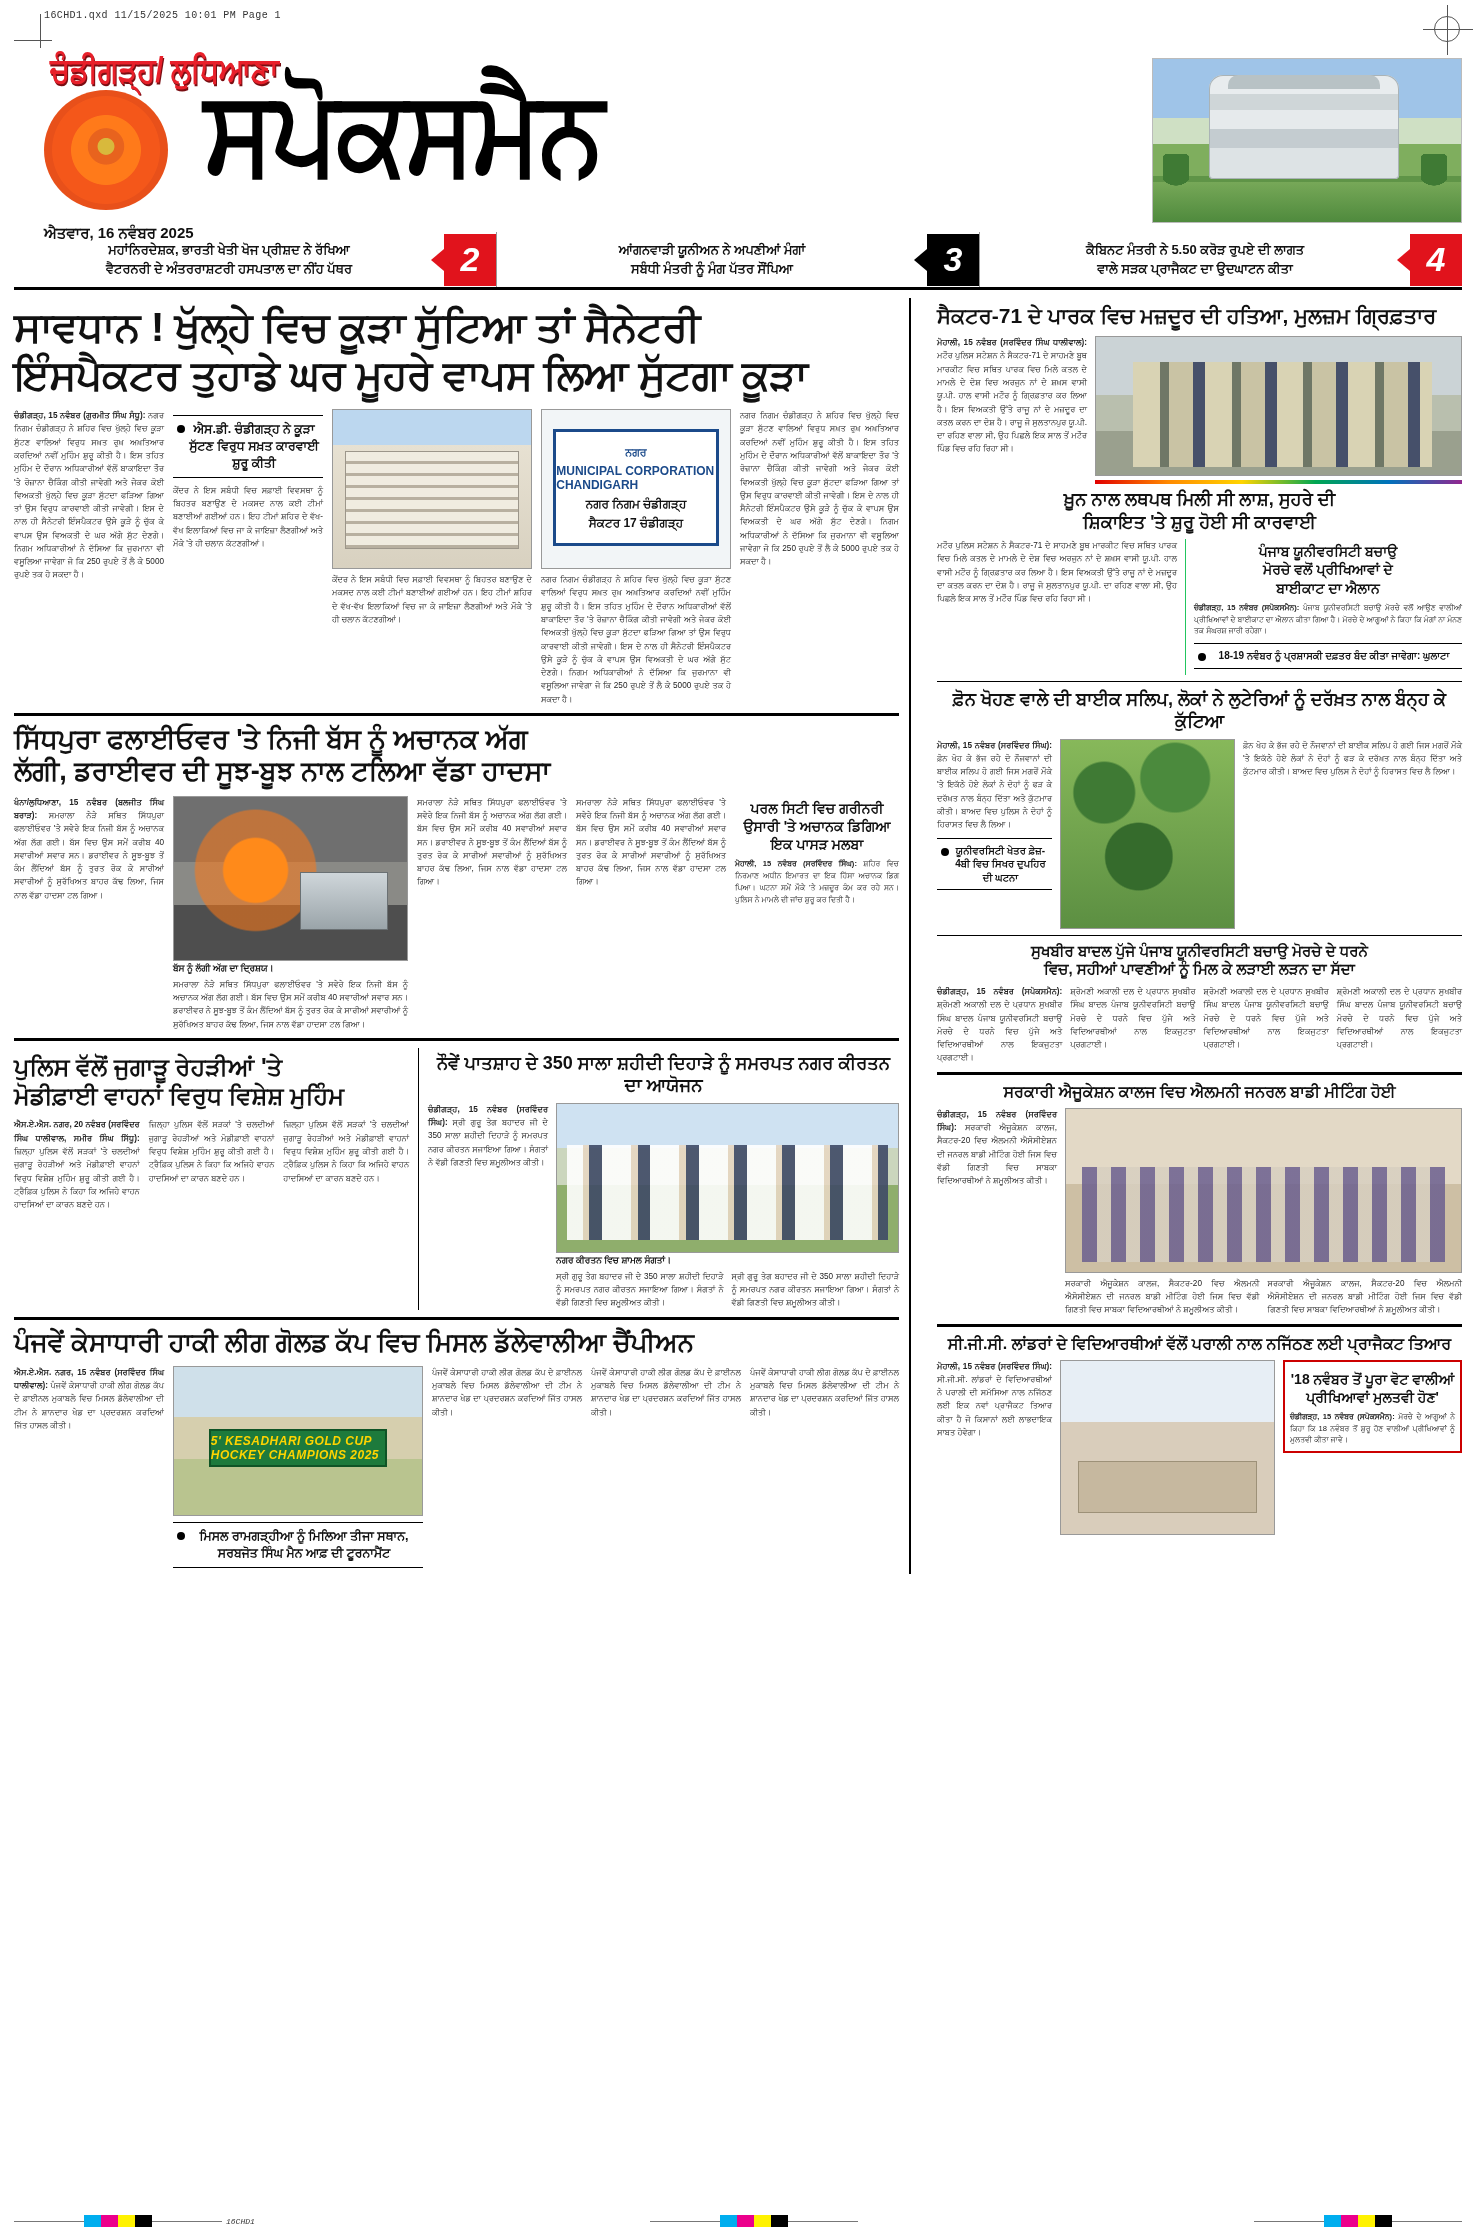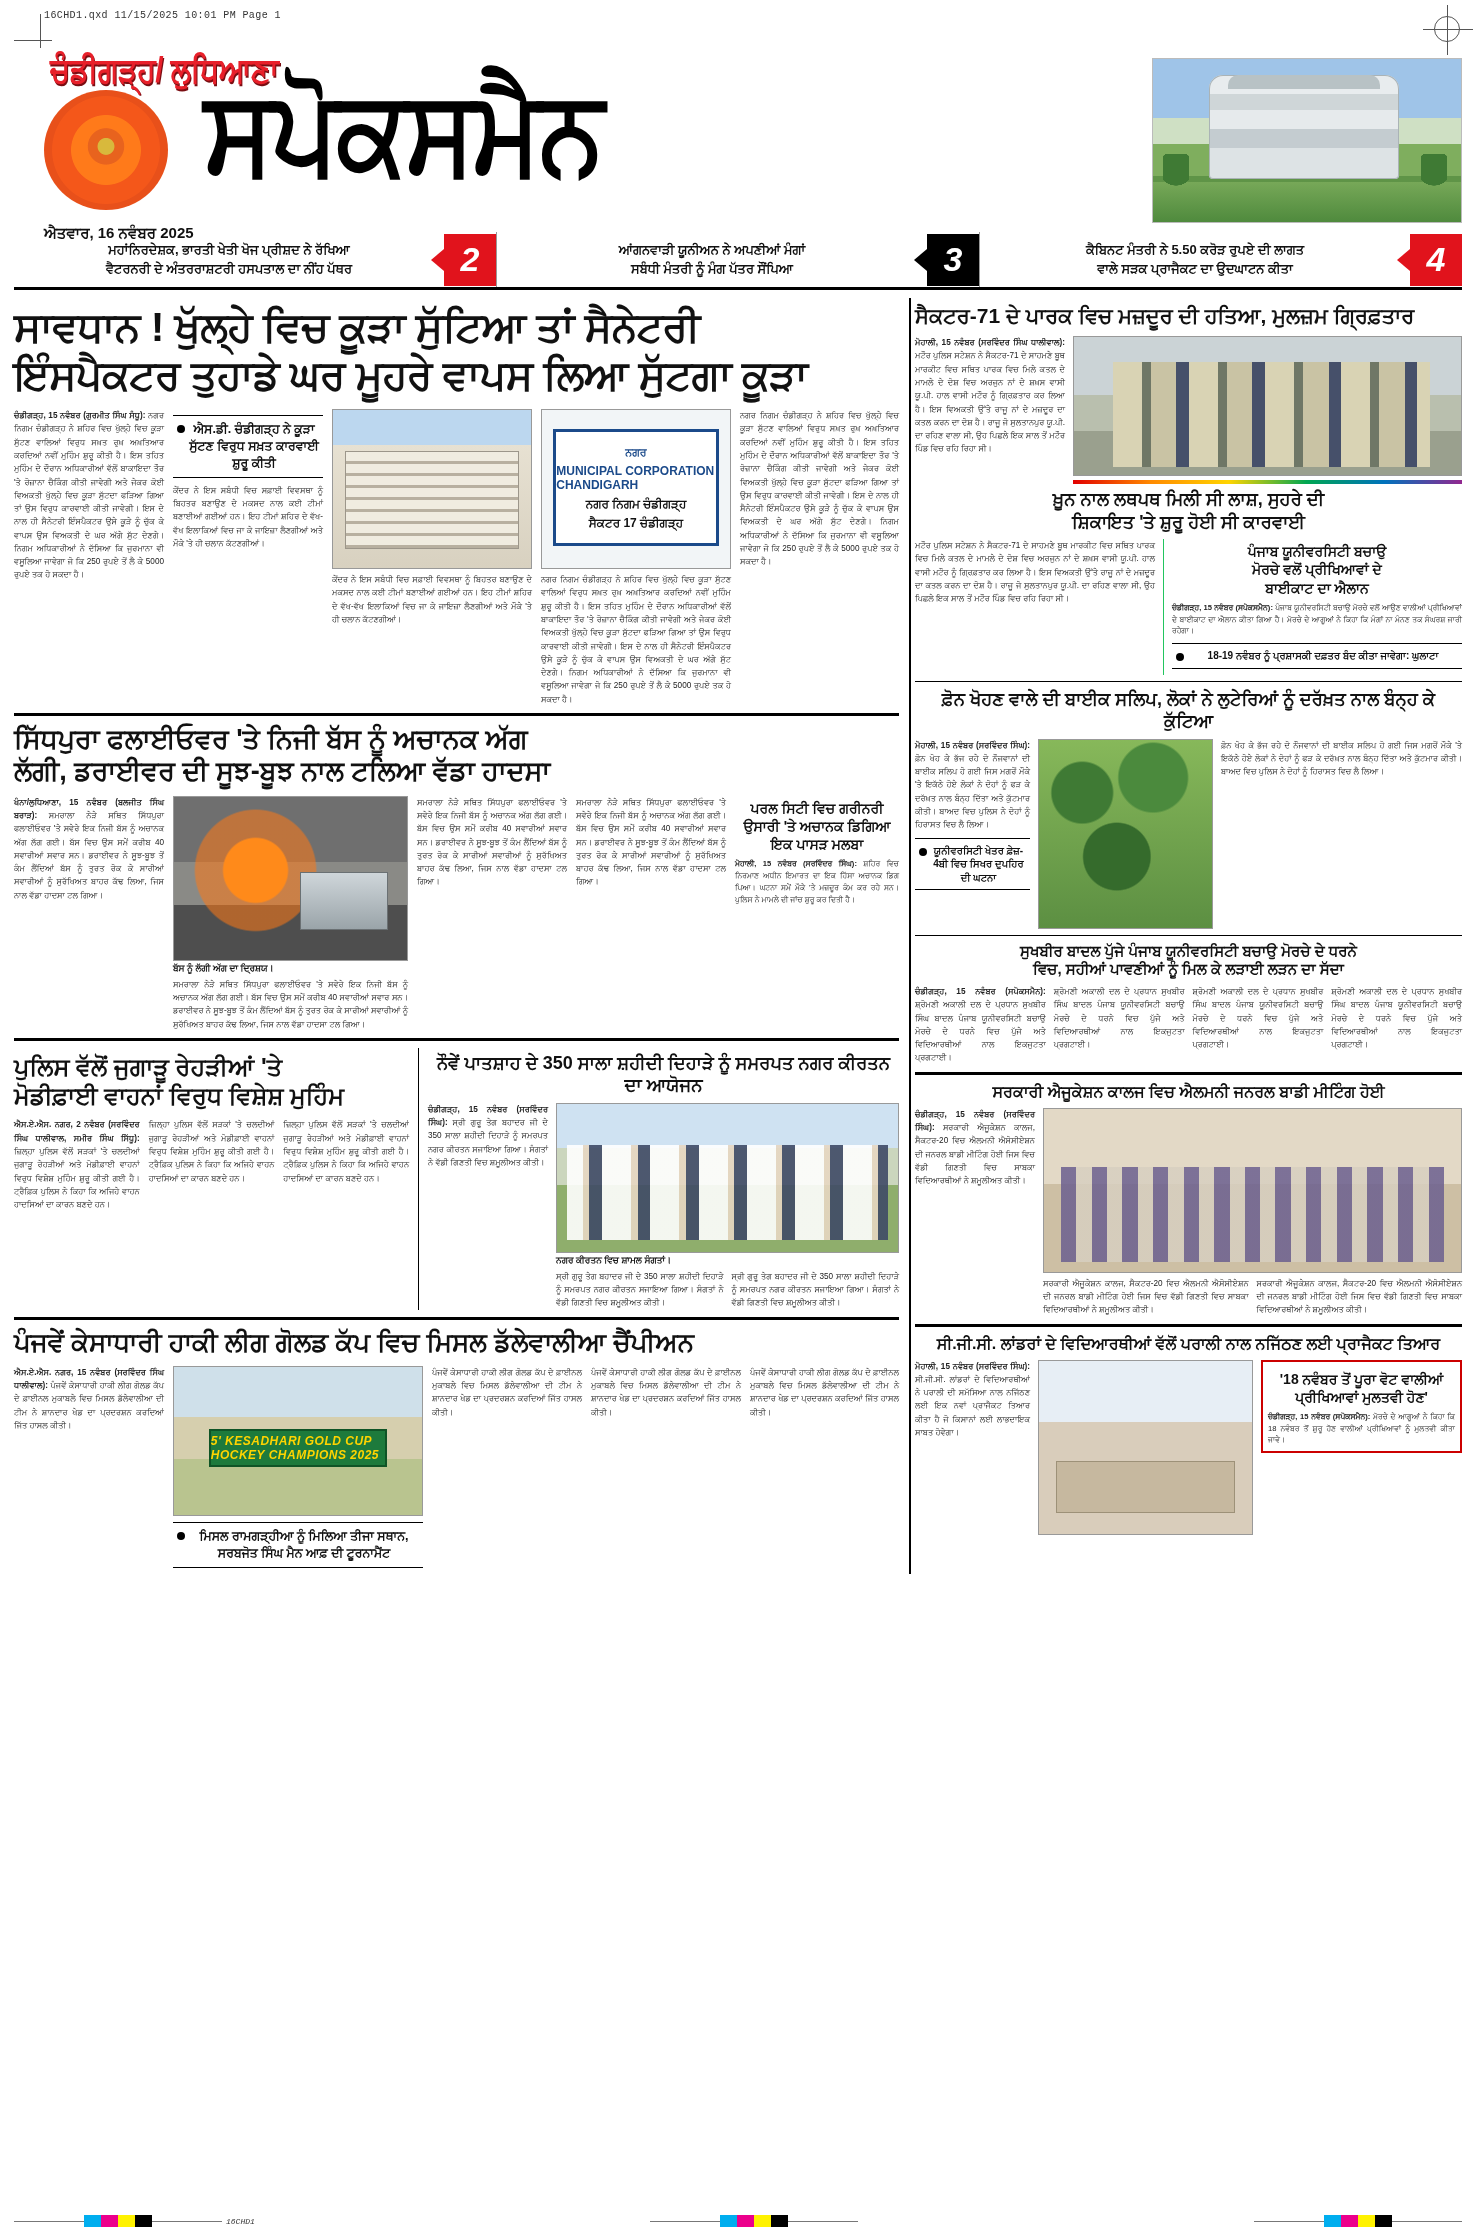--- a/index.html
+++ b/index.html
@@ -110,21 +110,21 @@
   .teaser-num:before {
     content:""; position:absolute; left:-13px; top:50%; transform:translateY(-50%);
     border-top:11px solid transparent; border-bottom:11px solid transparent;
   }
   .teaser-num.red:before  { border-right:13px solid #e1131c; }
   .teaser-num.black:before{ border-right:13px solid #000; }
 
   
   .content { display:flex; gap:10px; margin-top:8px; }
   .col-left  { width:885px; }
-  .col-right { width:553px; border-left:2px solid #000; padding-left:4px; }
+  .col-right { width:553px; border-left:2px solid #000; padding-left:26px; }
 
   .rule-thick { border-top:3px solid #000; margin:7px 0; }
   .rule-thin  { border-top:1px solid #000; margin:6px 0; }
 
   h1.lead {
     font-size:41px; font-weight:bold; line-height:1.16; margin:6px 0 10px;
     letter-spacing:-0.5px; text-align:left;
   }
   h2.sec {
     font-size:27px; font-weight:bold; line-height:1.2; margin:5px 0 8px;
@@ -402,21 +402,21 @@
       <div class="flex gap9">
 
         <div style="flex:0 0 395px;">
           <h2 class="sec" style="font-size:24px;">
             <span>ਪੁਲਿਸ ਵੱਲੋਂ ਜੁਗਾੜੂ ਰੇਹੜੀਆਂ 'ਤੇ</span><br>
             <span>ਮੋਡੀਫ਼ਾਈ ਵਾਹਨਾਂ ਵਿਰੁਧ ਵਿਸ਼ੇਸ਼ ਮੁਹਿੰਮ</span>
           </h2>
           <div class="body-cols">
             <div class="bcol">
               <div class="txt">
-                <span class="dateline-in">ਐਸ.ਏ.ਐਸ. ਨਗਰ, 2 ਨਵੰਬਰ (ਸਰਵਿੰਦਰ ਸਿੰਘ ਧਾਲੀਵਾਲ, ਸਮੀਰ ਸਿੰਘ ਸਿੱਧੂ):</span>
+                <span class="dateline-in">ਐਸ.ਏ.ਐਸ. ਨਗਰ, 20 ਨਵੰਬਰ (ਸਰਵਿੰਦਰ ਸਿੰਘ ਧਾਲੀਵਾਲ, ਸਮੀਰ ਸਿੰਘ ਸਿੱਧੂ):</span>
                 <span>ਜ਼ਿਲ੍ਹਾ ਪੁਲਿਸ ਵੱਲੋਂ ਸੜਕਾਂ 'ਤੇ ਚਲਦੀਆਂ ਜੁਗਾੜੂ ਰੇਹੜੀਆਂ ਅਤੇ ਮੋਡੀਫ਼ਾਈ ਵਾਹਨਾਂ ਵਿਰੁਧ ਵਿਸ਼ੇਸ਼ ਮੁਹਿੰਮ ਸ਼ੁਰੂ ਕੀਤੀ ਗਈ ਹੈ। ਟ੍ਰੈਫ਼ਿਕ ਪੁਲਿਸ ਨੇ ਕਿਹਾ ਕਿ ਅਜਿਹੇ ਵਾਹਨ ਹਾਦਸਿਆਂ ਦਾ ਕਾਰਨ ਬਣਦੇ ਹਨ।</span>
               </div>
             </div>
             <div class="bcol">
               <div class="txt">ਜ਼ਿਲ੍ਹਾ ਪੁਲਿਸ ਵੱਲੋਂ ਸੜਕਾਂ 'ਤੇ ਚਲਦੀਆਂ ਜੁਗਾੜੂ ਰੇਹੜੀਆਂ ਅਤੇ ਮੋਡੀਫ਼ਾਈ ਵਾਹਨਾਂ ਵਿਰੁਧ ਵਿਸ਼ੇਸ਼ ਮੁਹਿੰਮ ਸ਼ੁਰੂ ਕੀਤੀ ਗਈ ਹੈ। ਟ੍ਰੈਫ਼ਿਕ ਪੁਲਿਸ ਨੇ ਕਿਹਾ ਕਿ ਅਜਿਹੇ ਵਾਹਨ ਹਾਦਸਿਆਂ ਦਾ ਕਾਰਨ ਬਣਦੇ ਹਨ।</div>
             </div>
             <div class="bcol">
               <div class="txt">ਜ਼ਿਲ੍ਹਾ ਪੁਲਿਸ ਵੱਲੋਂ ਸੜਕਾਂ 'ਤੇ ਚਲਦੀਆਂ ਜੁਗਾੜੂ ਰੇਹੜੀਆਂ ਅਤੇ ਮੋਡੀਫ਼ਾਈ ਵਾਹਨਾਂ ਵਿਰੁਧ ਵਿਸ਼ੇਸ਼ ਮੁਹਿੰਮ ਸ਼ੁਰੂ ਕੀਤੀ ਗਈ ਹੈ। ਟ੍ਰੈਫ਼ਿਕ ਪੁਲਿਸ ਨੇ ਕਿਹਾ ਕਿ ਅਜਿਹੇ ਵਾਹਨ ਹਾਦਸਿਆਂ ਦਾ ਕਾਰਨ ਬਣਦੇ ਹਨ।</div>
             </div>
           </div>

